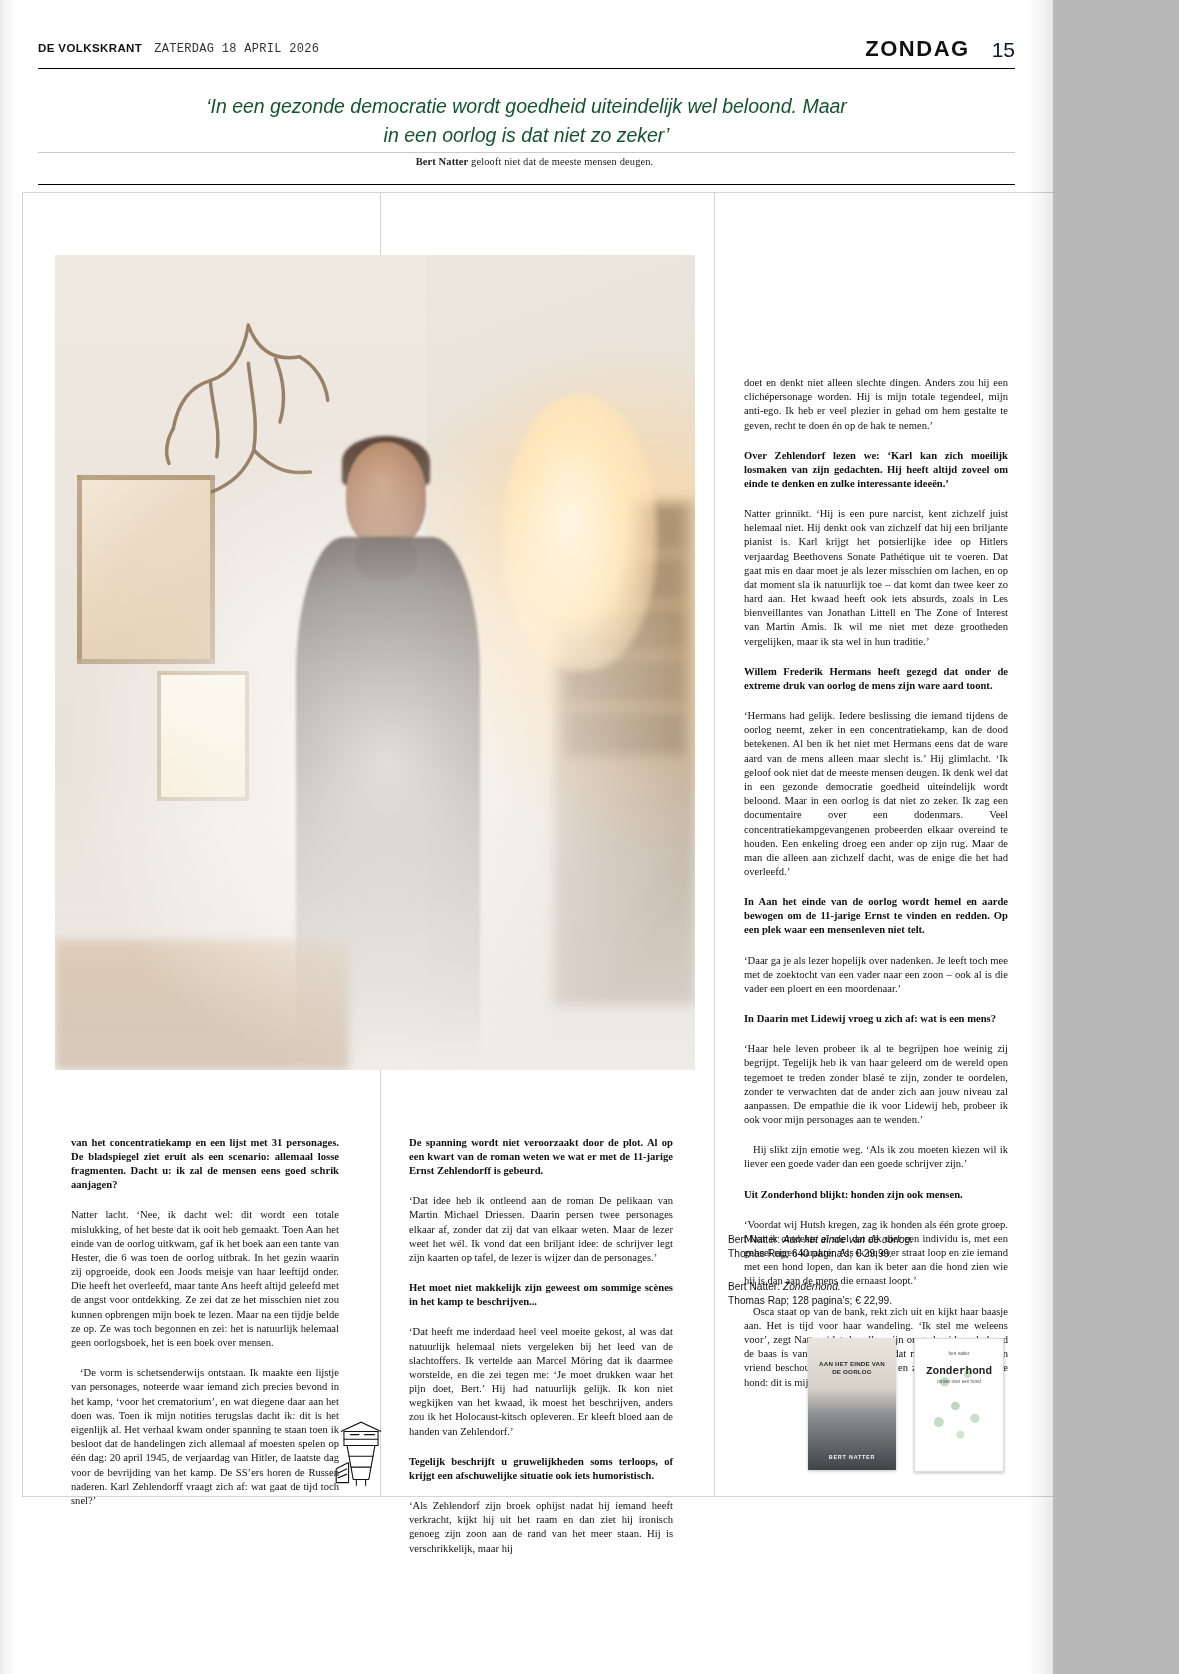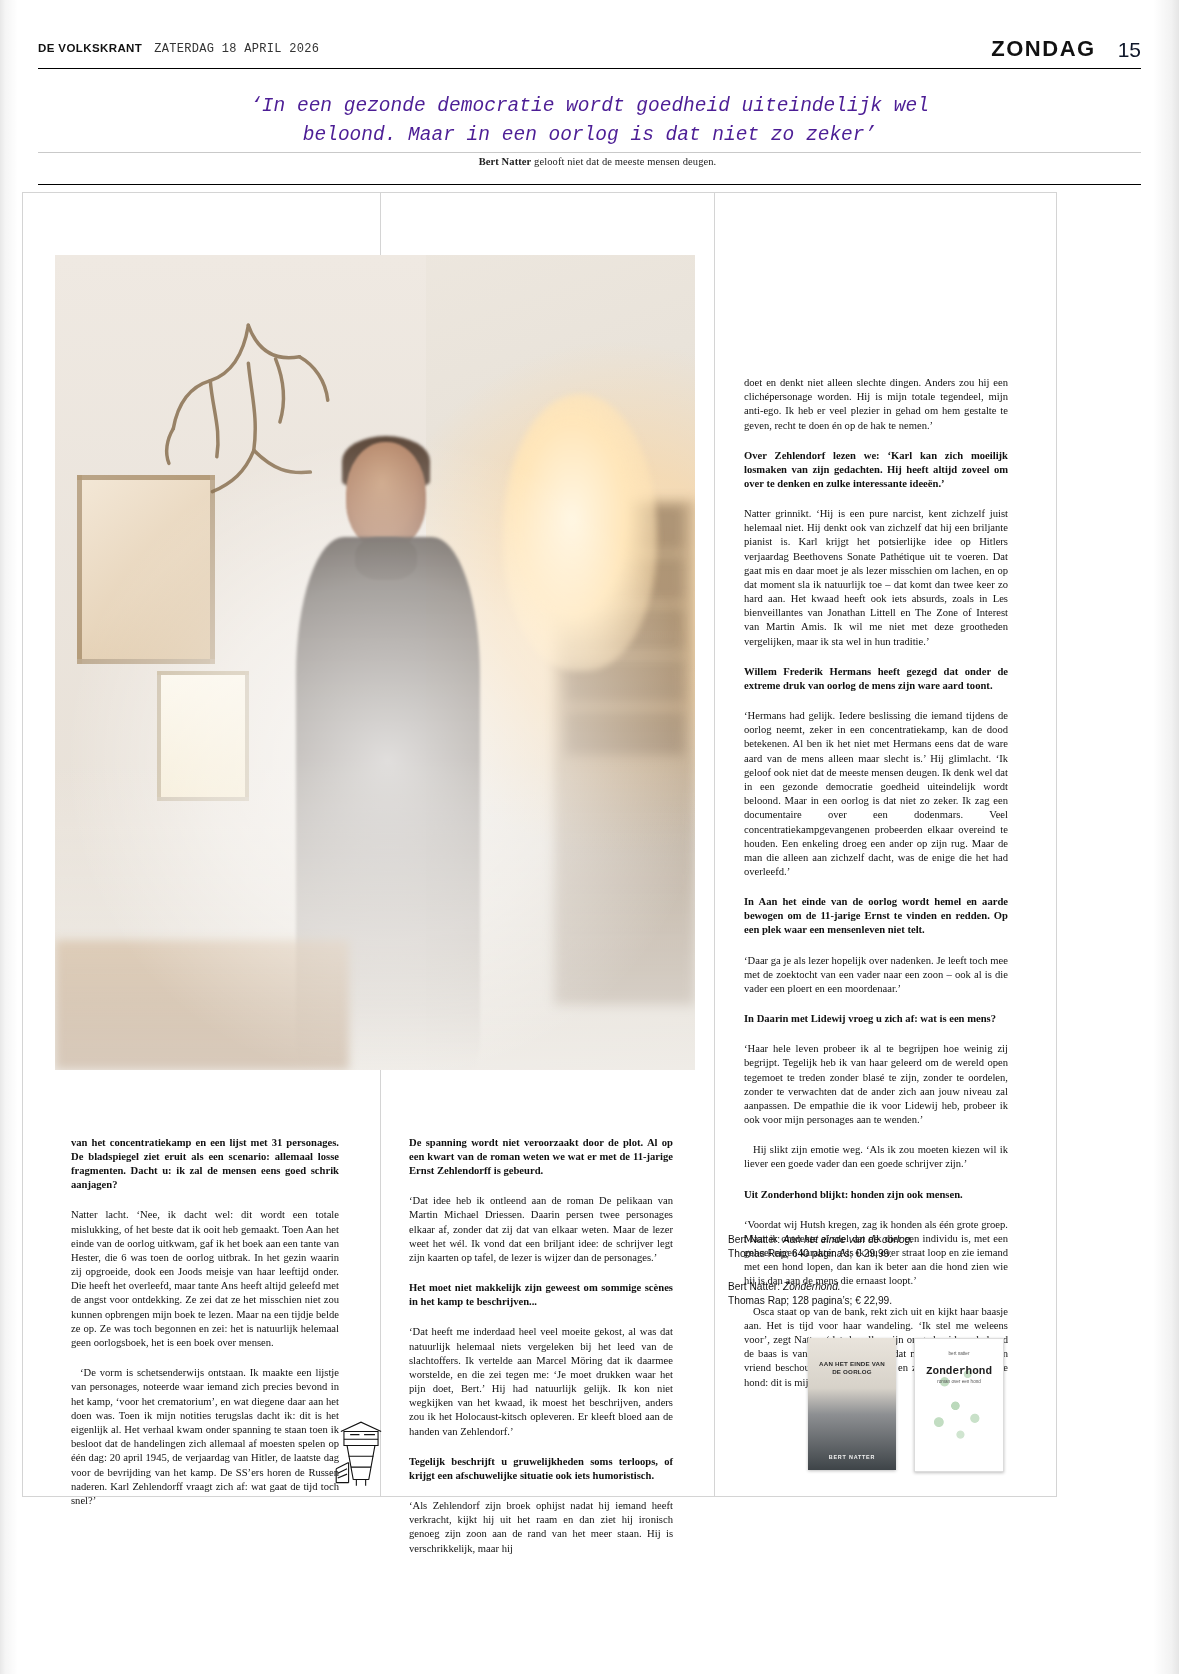--- a/index.html
+++ b/index.html
@@ -2,21 +2,21 @@
 <html><head>
 <meta charset="utf-8">
 <style>
   html, body {
     margin: 0;
     padding: 0;
     background: #b8b8b8;
   }
   .page {
     position: relative;
-    width: 1179px;
+    width: 1053px;
     height: 1674px;
     background: #ffffff;
     overflow: hidden;
     font-family: "Liberation Serif", serif;
     color: #111;
   }
   
   .masthead {
     position: absolute;
     left: 38px;
@@ -72,25 +72,25 @@
   }
   
   .quote-block {
     position: absolute;
     left: 38px;
     right: 38px;
     top: 78px;
     text-align: center;
   }
   .quote {
-    font-family: Liberation Mono, monospace;
+    font-family: Liberation Sans, sans-serif;
     font-style: italic;
     font-size: 19.5px;
     line-height: 1.5;
-    color: #4c1d95;
+    color: #14532d;
     margin: 14px 0 0 0;
     padding: 0 160px;
   }
   .rule-quote {
     position: absolute;
     left: 38px;
     right: 38px;
     top: 152px;
     height: 1px;
     background: #c9c9c9;
@@ -497,21 +497,21 @@
     <p class="sub first">De spanning wordt niet veroorzaakt door de plot. Al op een kwart van de roman weten we wat er met de 11-jarige Ernst Zehlendorff is gebeurd.</p>
     <p class="first">‘Dat idee heb ik ontleend aan de roman De pelikaan van Martin Michael Driessen. Daarin persen twee personages elkaar af, zonder dat zij dat van elkaar weten. Maar de lezer weet het wél. Ik vond dat een briljant idee: de schrijver legt zijn kaarten op tafel, de lezer is wijzer dan de personages.’</p>
     <p class="sub">Het moet niet makkelijk zijn geweest om sommige scènes in het kamp te beschrijven...</p>
     <p class="first">‘Dat heeft me inderdaad heel veel moeite gekost, al was dat natuurlijk helemaal niets vergeleken bij het leed van de slachtoffers. Ik vertelde aan Marcel Möring dat ik daarmee worstelde, en die zei tegen me: ‘Je moet drukken waar het pijn doet, Bert.’ Hij had natuurlijk gelijk. Ik kon niet wegkijken van het kwaad, ik moest het beschrijven, anders zou ik het Holocaust-kitsch opleveren. Er kleeft bloed aan de handen van Zehlendorf.’</p>
     <p class="sub">Tegelijk beschrijft u gruwelijkheden soms terloops, of krijgt een afschuwelijke situatie ook iets humoristisch.</p>
     <p class="first">‘Als Zehlendorf zijn broek ophijst nadat hij iemand heeft verkracht, kijkt hij uit het raam en dan ziet hij ironisch genoeg zijn zoon aan de rand van het meer staan. Hij is verschrikkelijk, maar hij</p>
   </div>
 
   <div class="col col-3">
     <p class="first">doet en denkt niet alleen slechte dingen. Anders zou hij een clichépersonage worden. Hij is mijn totale tegendeel, mijn anti-ego. Ik heb er veel plezier in gehad om hem gestalte te geven, recht te doen én op de hak te nemen.’</p>
-    <p class="sub">Over Zehlendorf lezen we: ‘Karl kan zich moeilijk losmaken van zijn gedachten. Hij heeft altijd zoveel om over te denken en zulke interessante ideeën.’</p>
+    <p class="sub">Over Zehlendorf lezen we: ‘Karl kan zich moeilijk losmaken van zijn gedachten. Hij heeft altijd zoveel om einde te denken en zulke interessante ideeën.’</p>
     <p class="first">Natter grinnikt. ‘Hij is een pure narcist, kent zichzelf juist helemaal niet. Hij denkt ook van zichzelf dat hij een briljante pianist is. Karl krijgt het potsierlijke idee op Hitlers verjaardag Beethovens Sonate Pathétique uit te voeren. Dat gaat mis en daar moet je als lezer misschien om lachen, en op dat moment sla ik natuurlijk toe – dat komt dan twee keer zo hard aan. Het kwaad heeft ook iets absurds, zoals in Les bienveillantes van Jonathan Littell en The Zone of Interest van Martin Amis. Ik wil me niet met deze grootheden vergelijken, maar ik sta wel in hun traditie.’</p>
     <p class="sub">Willem Frederik Hermans heeft gezegd dat onder de extreme druk van oorlog de mens zijn ware aard toont.</p>
     <p class="first">‘Hermans had gelijk. Iedere beslissing die iemand tijdens de oorlog neemt, zeker in een concentratiekamp, kan de dood betekenen. Al ben ik het niet met Hermans eens dat de ware aard van de mens alleen maar slecht is.’ Hij glimlacht. ‘Ik geloof ook niet dat de meeste mensen deugen. Ik denk wel dat in een gezonde democratie goedheid uiteindelijk wordt beloond. Maar in een oorlog is dat niet zo zeker. Ik zag een documentaire over een dodenmars. Veel concentratiekampgevangenen probeerden elkaar overeind te houden. Een enkeling droeg een ander op zijn rug. Maar de man die alleen aan zichzelf dacht, was de enige die het had overleefd.’</p>
     <p class="sub">In Aan het einde van de oorlog wordt hemel en aarde bewogen om de 11-jarige Ernst te vinden en redden. Op een plek waar een mensenleven niet telt.</p>
     <p class="first">‘Daar ga je als lezer hopelijk over nadenken. Je leeft toch mee met de zoektocht van een vader naar een zoon – ook al is die vader een ploert en een moordenaar.’</p>
     <p class="sub">In Daarin met Lidewij vroeg u zich af: wat is een mens?</p>
     <p class="first">‘Haar hele leven probeer ik al te begrijpen hoe weinig zij begrijpt. Tegelijk heb ik van haar geleerd om de wereld open tegemoet te treden zonder blasé te zijn, zonder te oordelen, zonder te verwachten dat de ander zich aan jouw niveau zal aanpassen. De empathie die ik voor Lidewij heb, probeer ik ook voor mijn personages aan te wenden.’</p>
     <p>Hij slikt zijn emotie weg. ‘Als ik zou moeten kiezen wil ik liever een goede vader dan een goede schrijver zijn.’</p>
     <p class="sub">Uit Zonderhond blijkt: honden zijn ook mensen.</p>
     <p class="first">‘Voordat wij Hutsh kregen, zag ik honden als één grote groep. Maar ik ontdekte al snel dat elk dier een individu is, met een geheel eigen karakter. Als ik nu over straat loop en zie iemand met een hond lopen, dan kan ik beter aan die hond zien wie hij is dan aan de mens die ernaast loopt.’</p>

